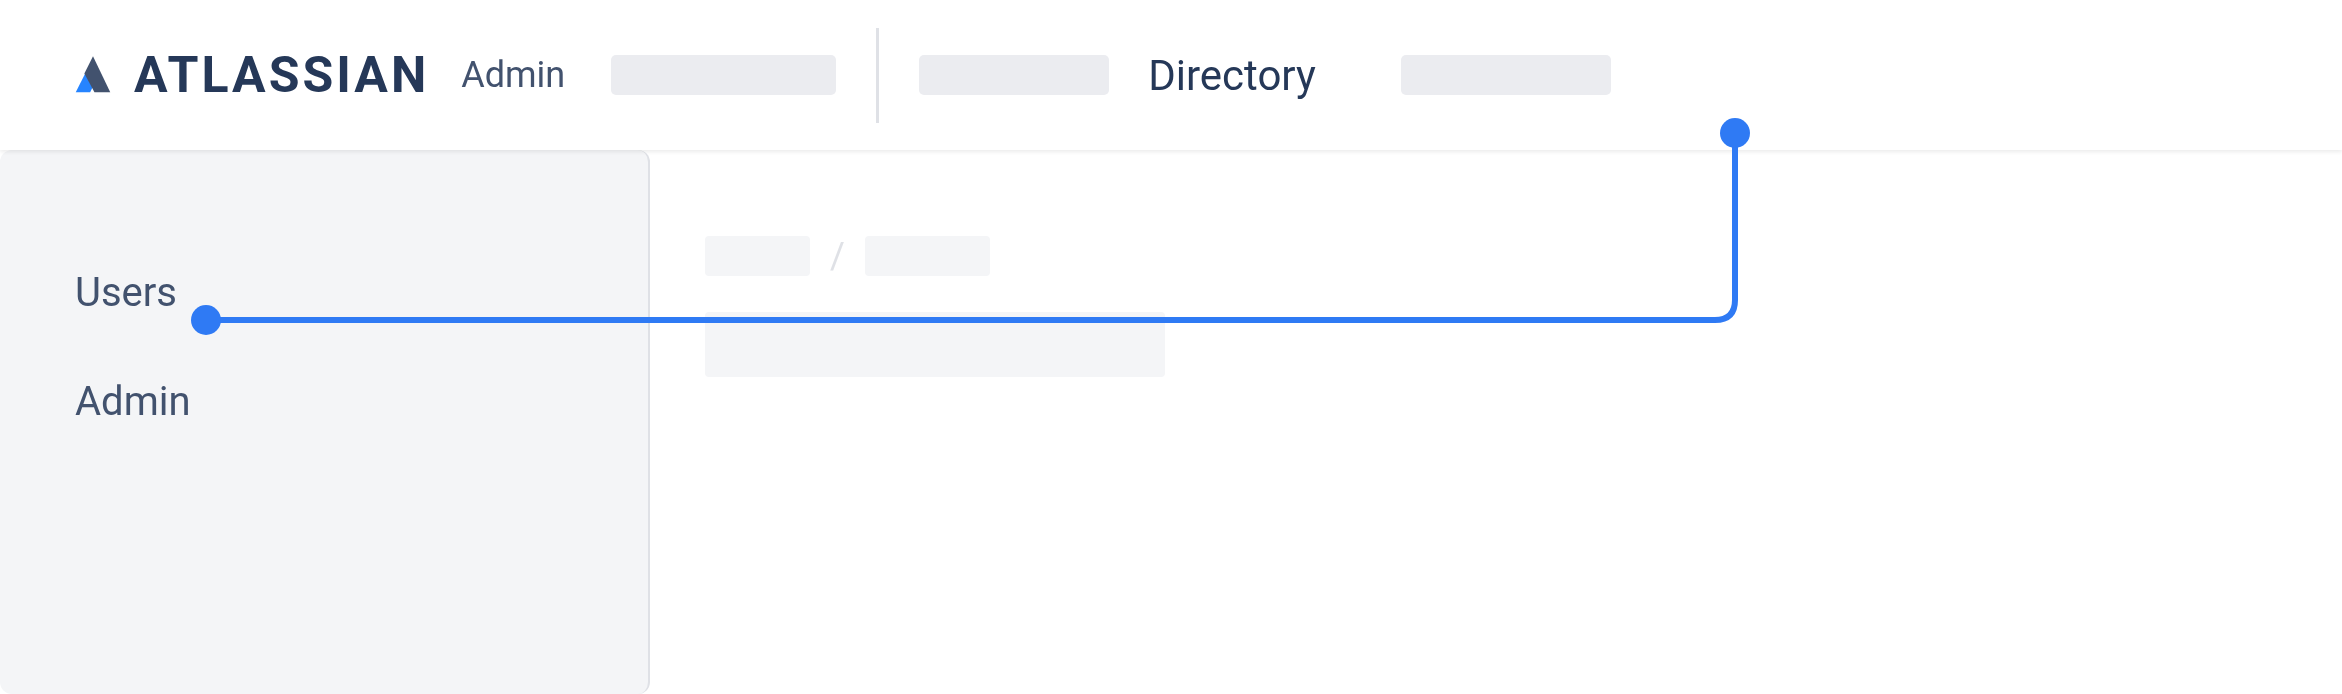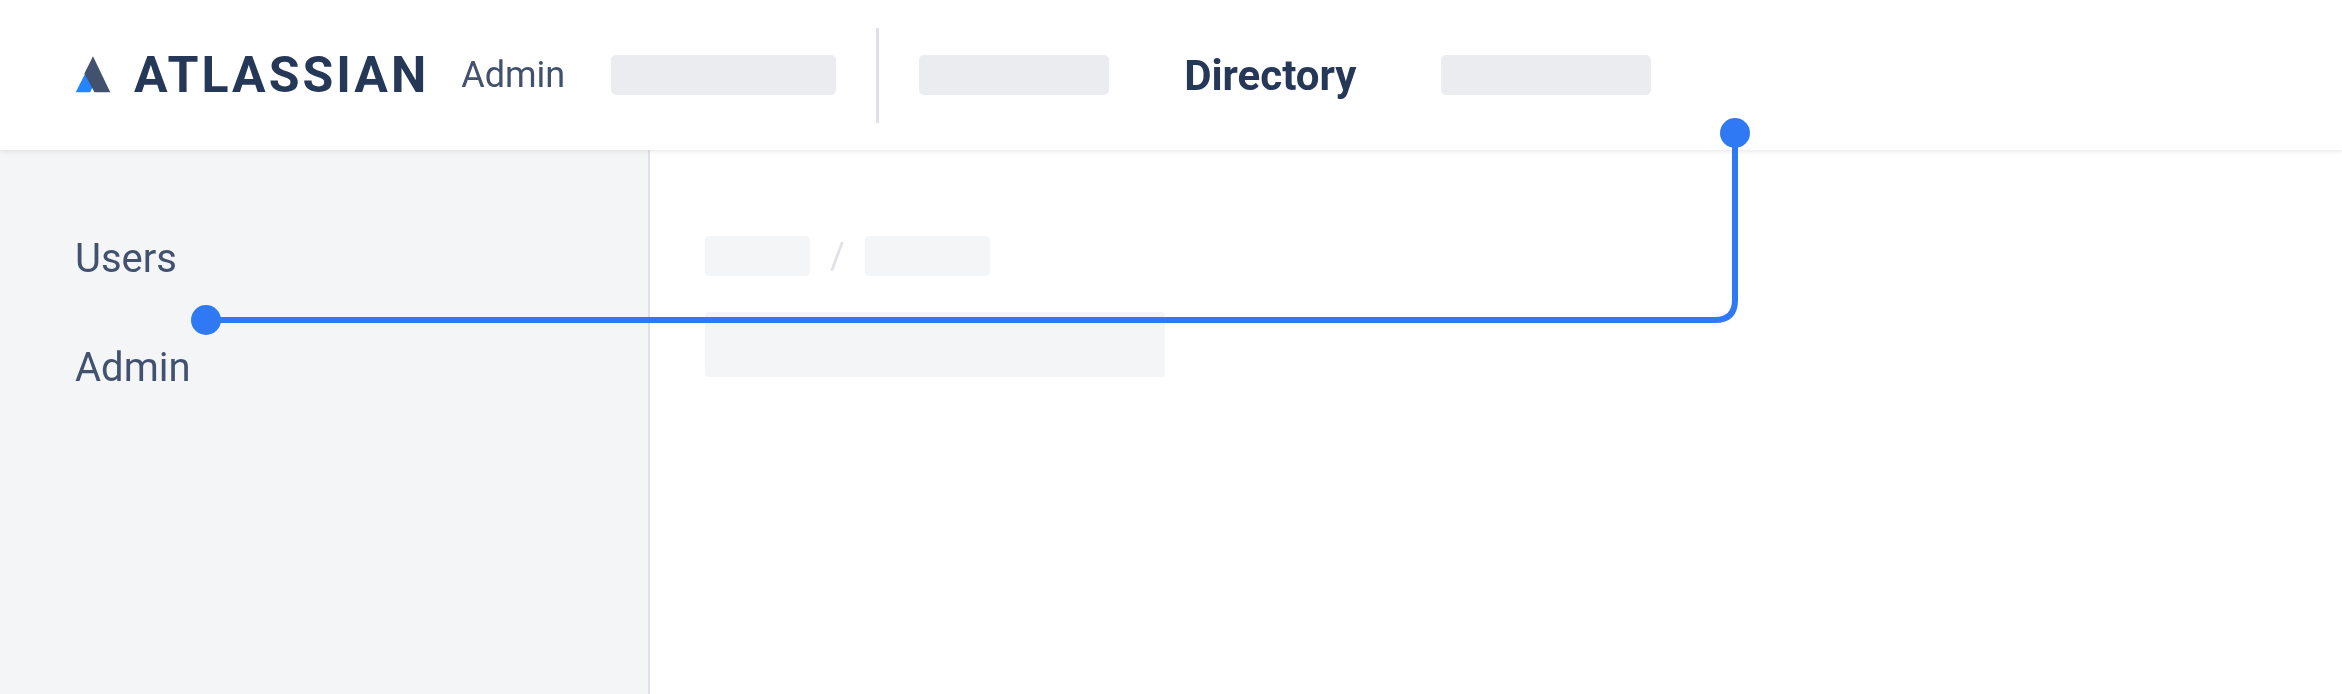--- a/index.html
+++ b/index.html
@@ -79,39 +79,40 @@
       margin: 0 40px;
     }
 
     .nav-placeholder-2 {
       width: 190px;
     }
 
     .nav-active {
       font-size: 42px;
       color: #253858;
-      font-weight: 700;
-      margin-left: 75px;
+      font-weight: 400;
+      margin-left: 39px;
     }
 
     .nav-placeholder-3 {
       width: 210px;
       margin-left: 85px;
     }
 
     .main-area {
       display: flex;
       height: calc(694px - 150px);
     }
 
     .sidebar {
       width: 650px;
       background: #F4F5F7;
-      padding: 85px 75px 0 75px;
+      padding: 119px 75px 0 75px;
       border-right: 2px solid #DFE1E6;
+      border-radius: 12px;
     }
 
     .sidebar-item {
       font-size: 40px;
       color: #42526E;
       margin-bottom: 62px;
       cursor: pointer;
     }
 
     .content {

